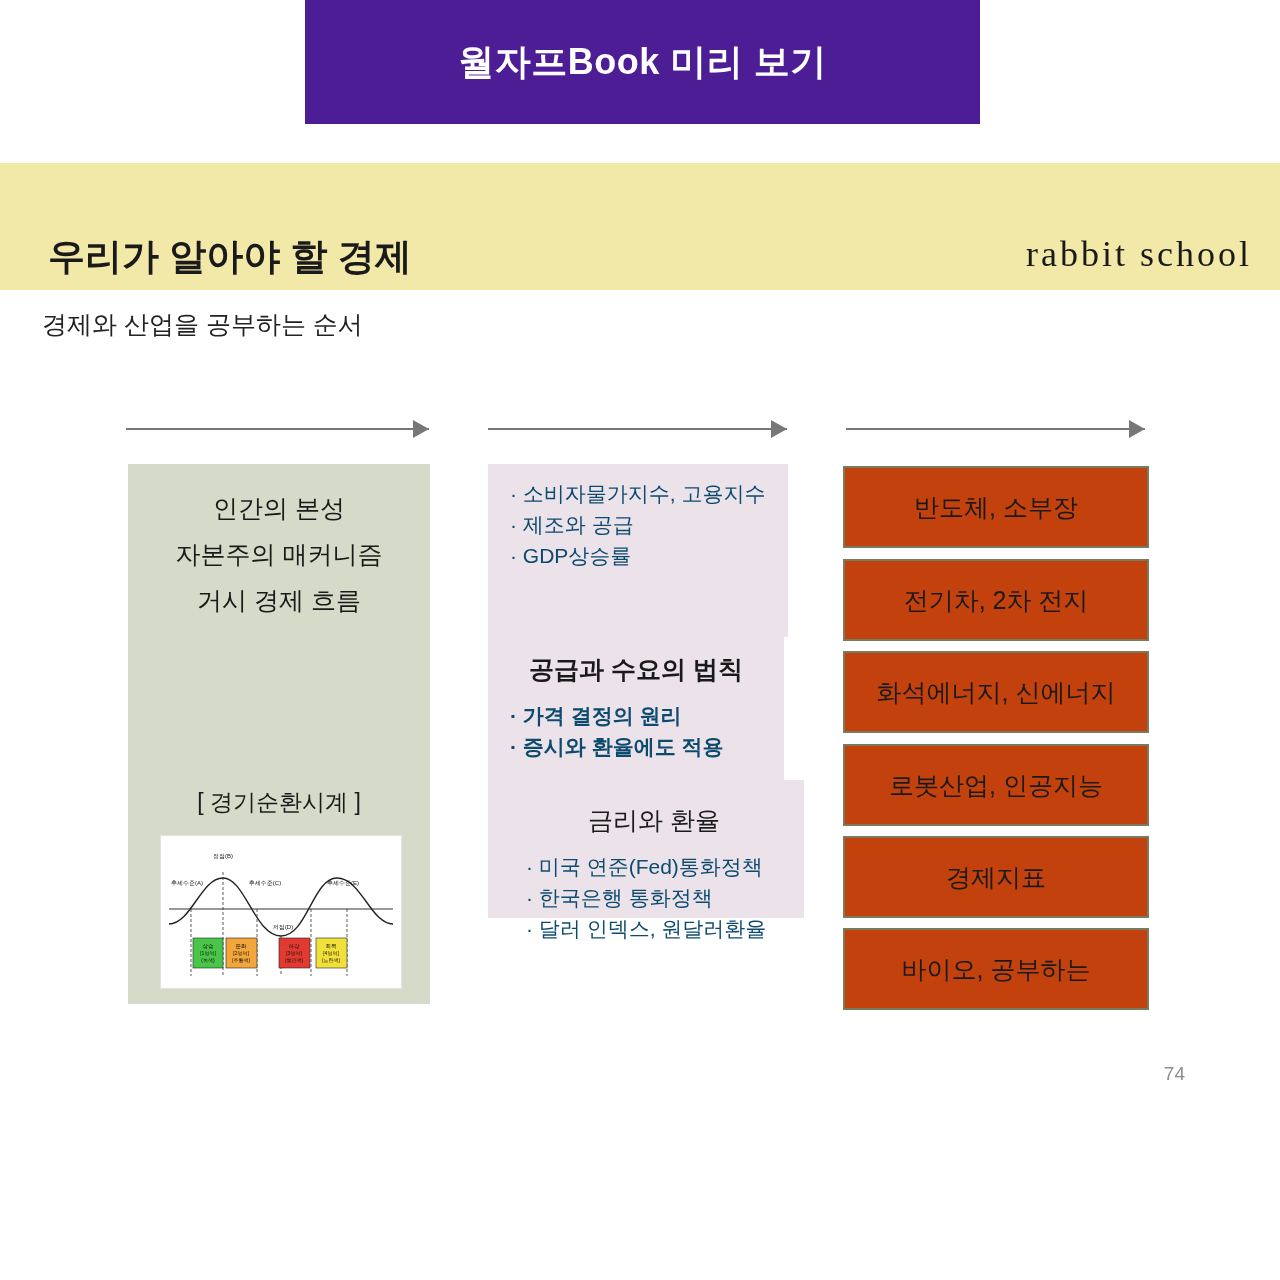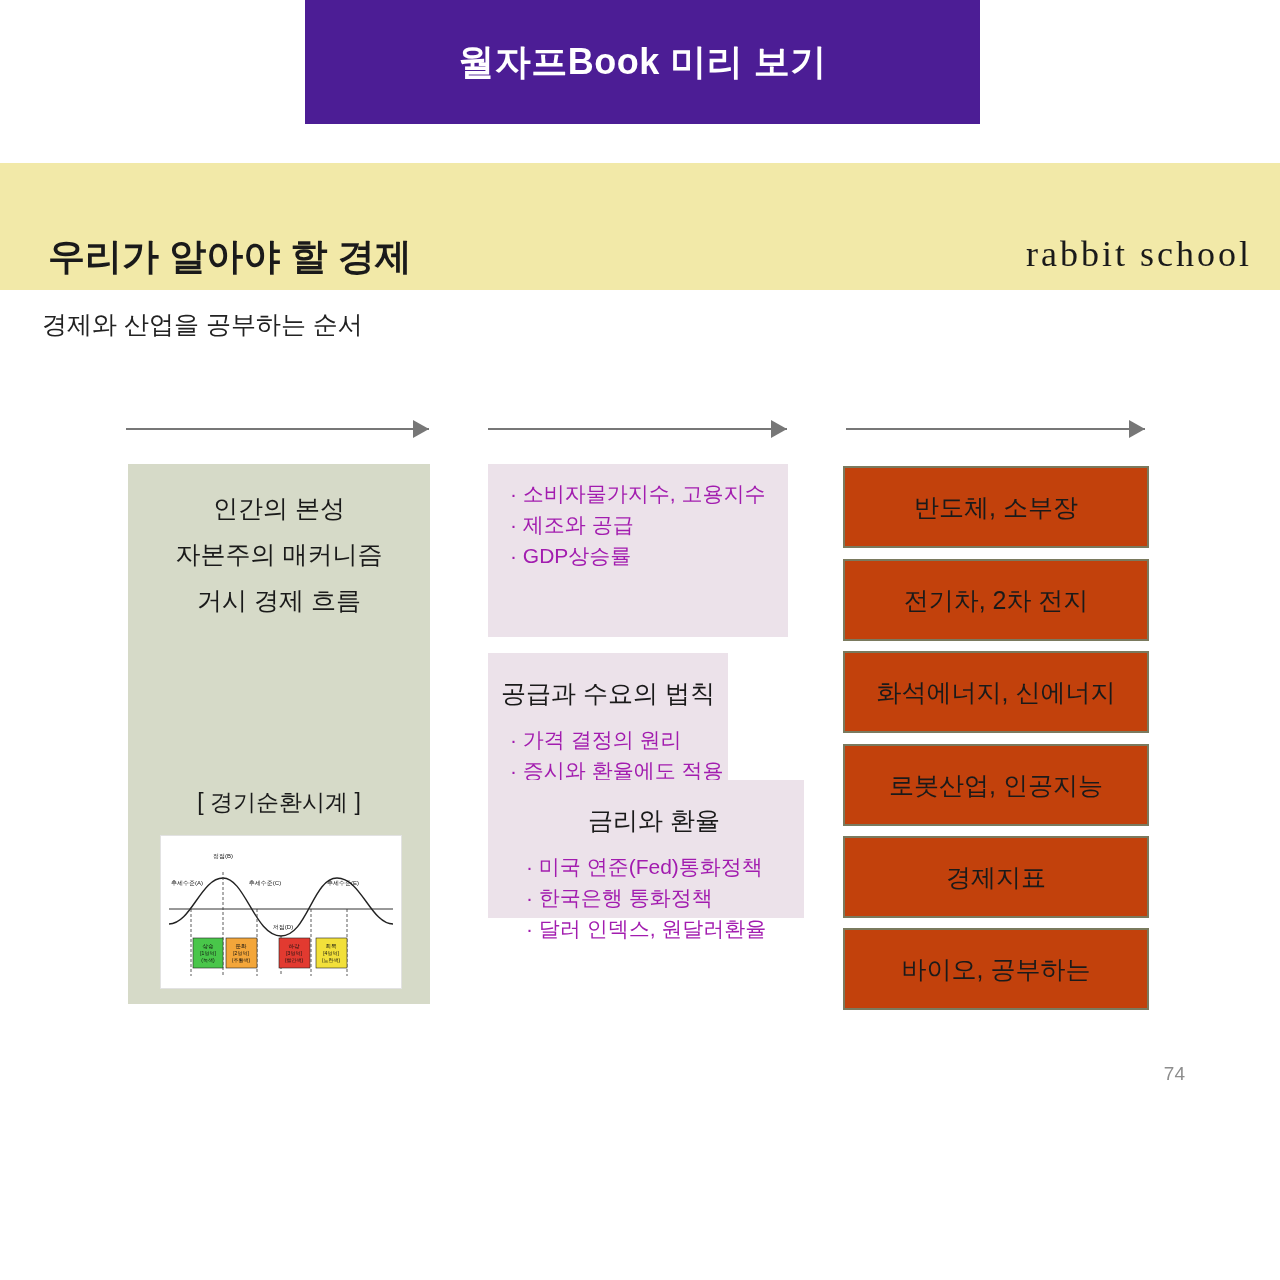--- a/index.html
+++ b/index.html
@@ -138,33 +138,33 @@
   .mini-chart svg { display: block; }
 
   
   .pink-card {
     position: absolute;
     left: 488px;
     background: #ece2ea;
     padding: 0;
   }
   #card-indicators { top: 464px; width: 300px; height: 173px; }
-  #card-supply     { top: 653px; width: 240px; height: 155px; }
+  #card-supply     { top: 629px; width: 296px; height: 155px; font-weight: bold; }
   #card-rates      { top: 780px; width: 300px; height: 138px; padding-left: 16px; }
 
   .card-heading {
     text-align: center;
     font-size: 25px;
     color: #1a1a1a;
     margin-top: 24px;
   }
   .card-list {
     margin: 14px 16px 0 22px;
     font-size: 21px;
-    color: #a21caf;
+    color: #0c4a6e;
     line-height: 31px;
   }
   .card-list div { white-space: nowrap; }
 
   
   .yellow-box {
     position: absolute;
     left: 843px;
     width: 302px;
     height: 78px;

